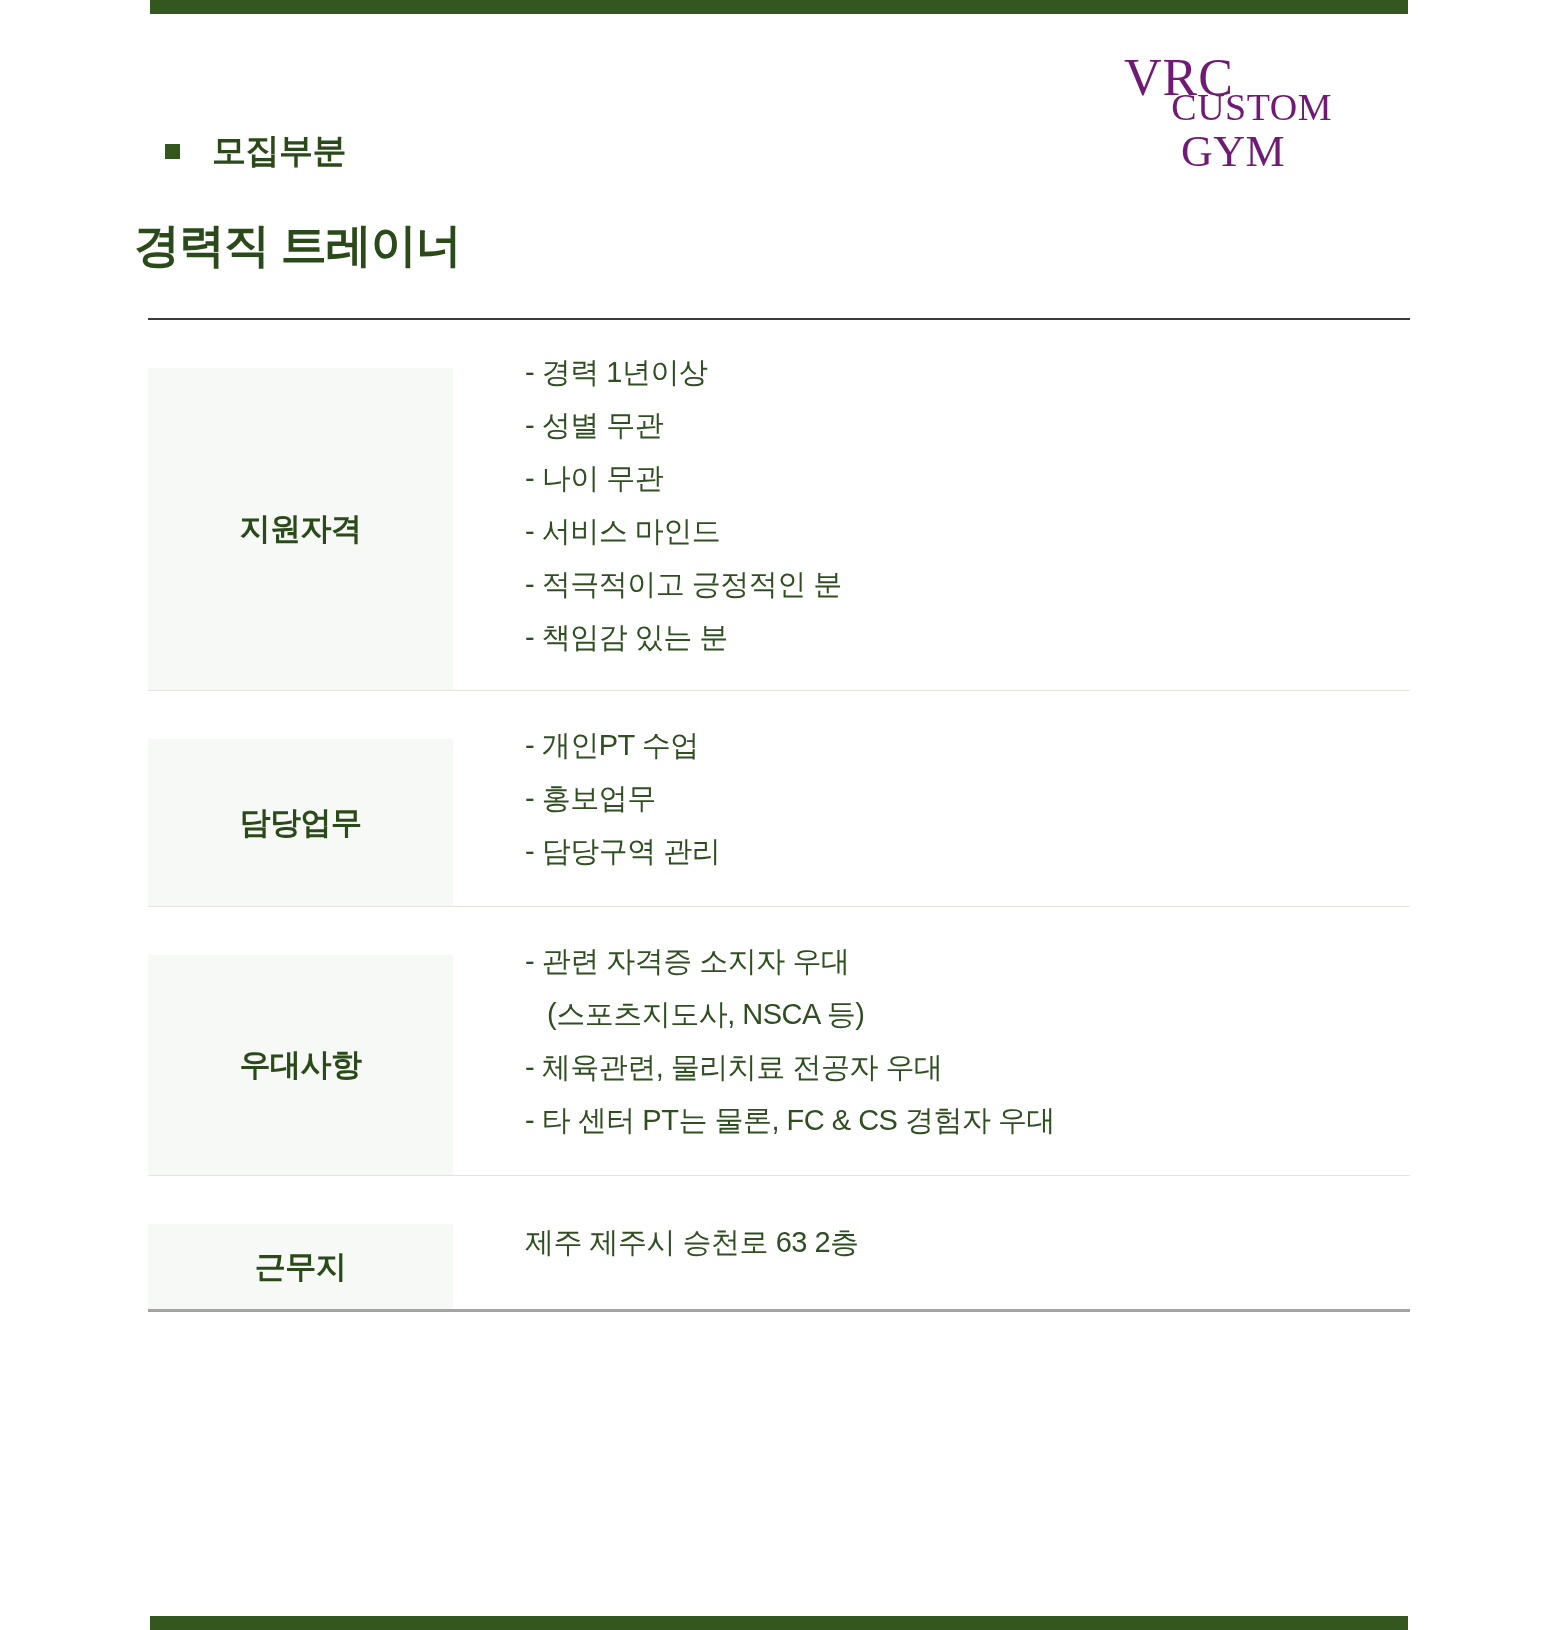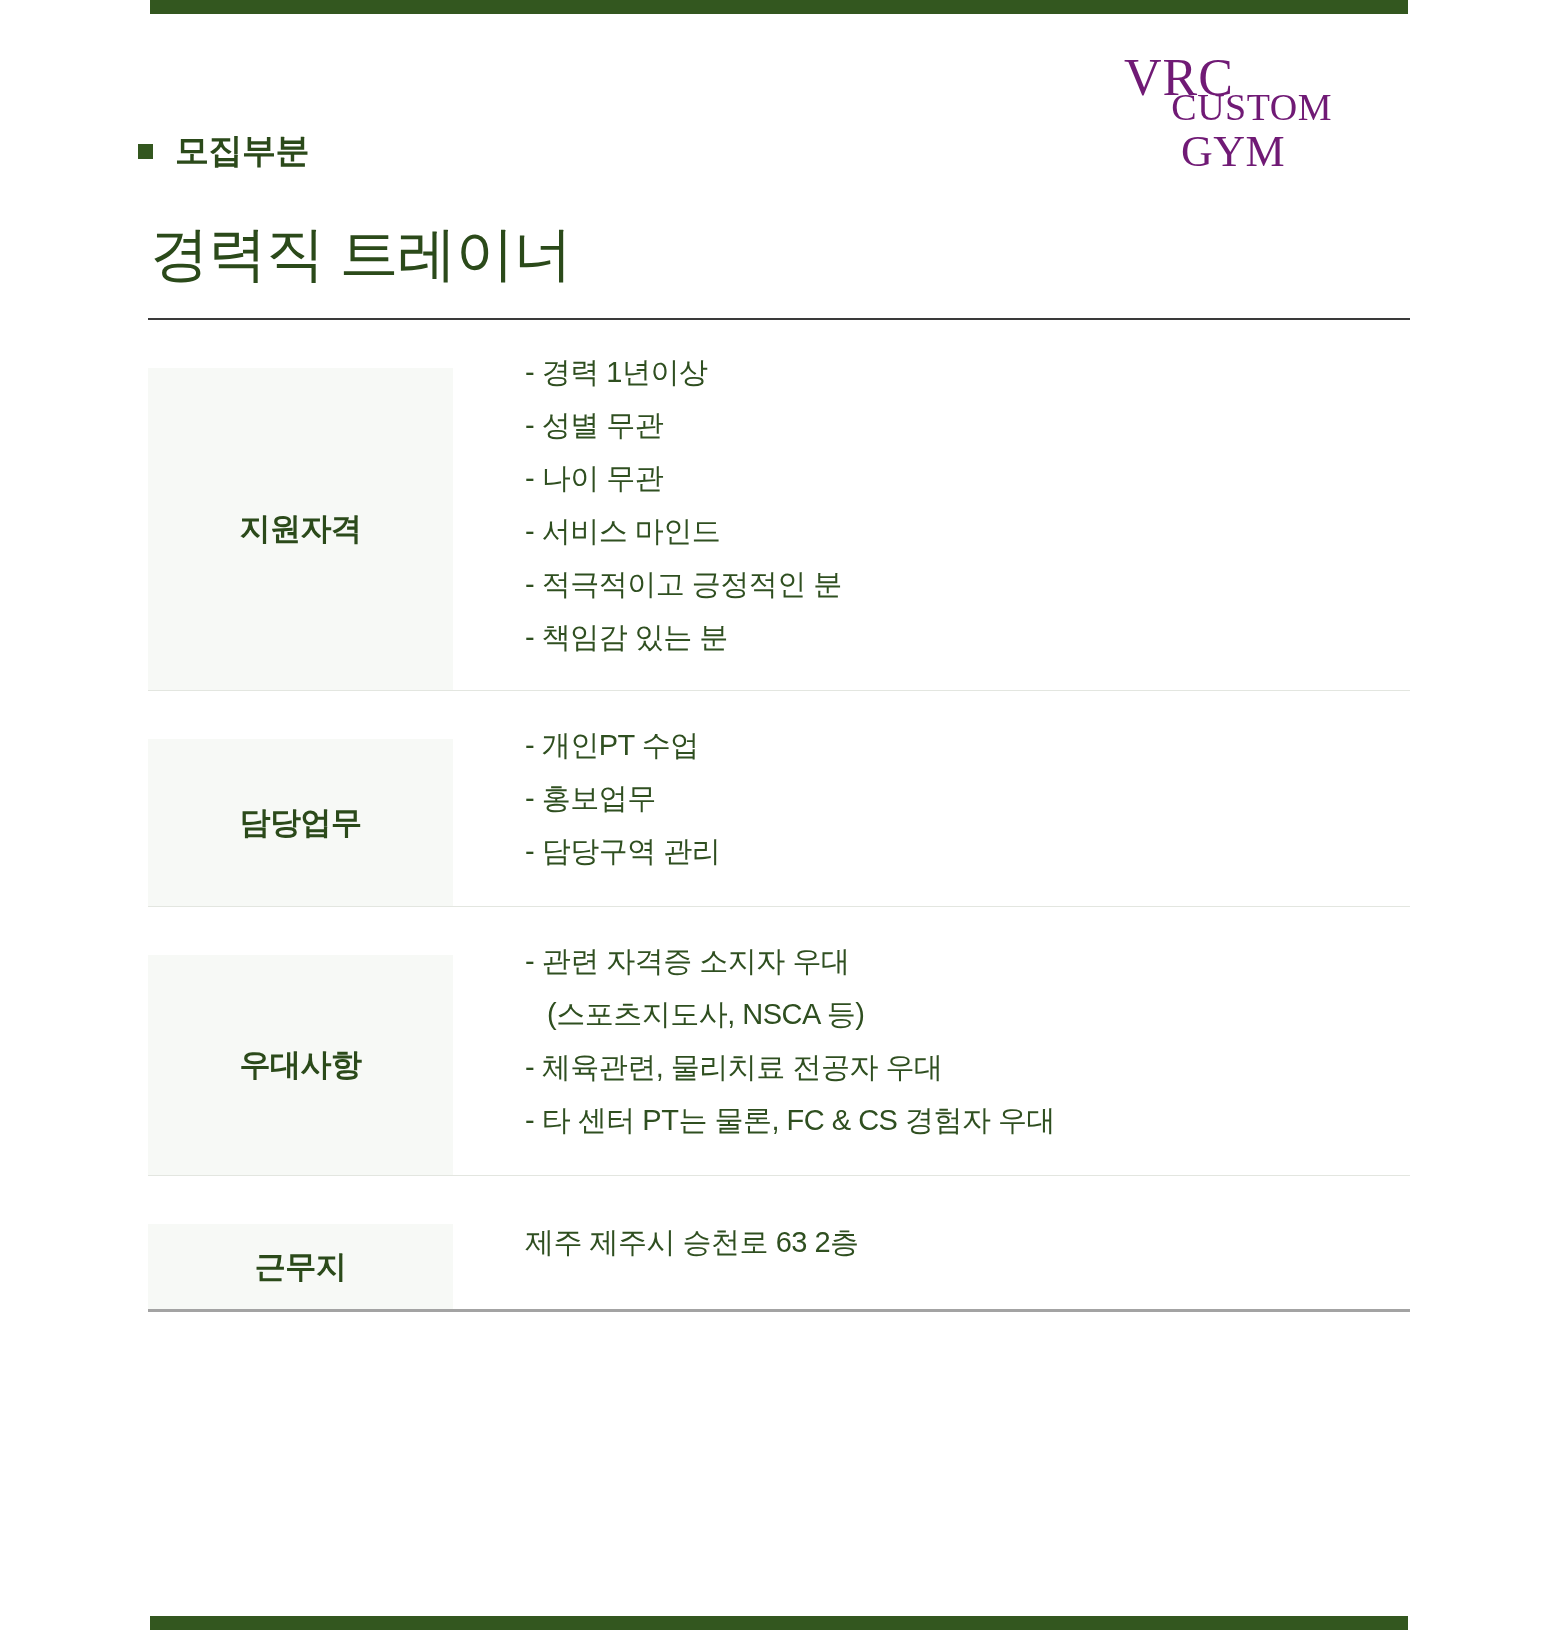--- a/index.html
+++ b/index.html
@@ -66,44 +66,44 @@
   }
   .logo .gym {
     font-size: 44px;
     display: block;
     text-align: center;
     margin-top: 4px;
     letter-spacing: 0.5px;
   }
   .section-label {
     position: absolute;
-    left: 138px;
+    left: 165px;
     top: 128px;
     display: flex;
     align-items: center;
-    gap: 22px;
+    gap: 32px;
   }
   .bullet-square {
     width: 15px;
     height: 15px;
     background: #33571f;
     display: inline-block;
   }
   .section-label .label-text {
     font-size: 34px;
     font-weight: bold;
     color: #2b4a1a;
     letter-spacing: -0.5px;
   }
   .headline {
     position: absolute;
-    left: 150px;
+    left: 134px;
     top: 215px;
-    font-size: 59px;
-    font-weight: normal;
+    font-size: 46px;
+    font-weight: bold;
     color: #2b4a1a;
     letter-spacing: -1px;
   }
   .table {
     position: absolute;
     left: 148px;
     top: 318px;
     width: 1262px;
     border-top: 2px solid #3a3a3a;
     box-sizing: border-box;

